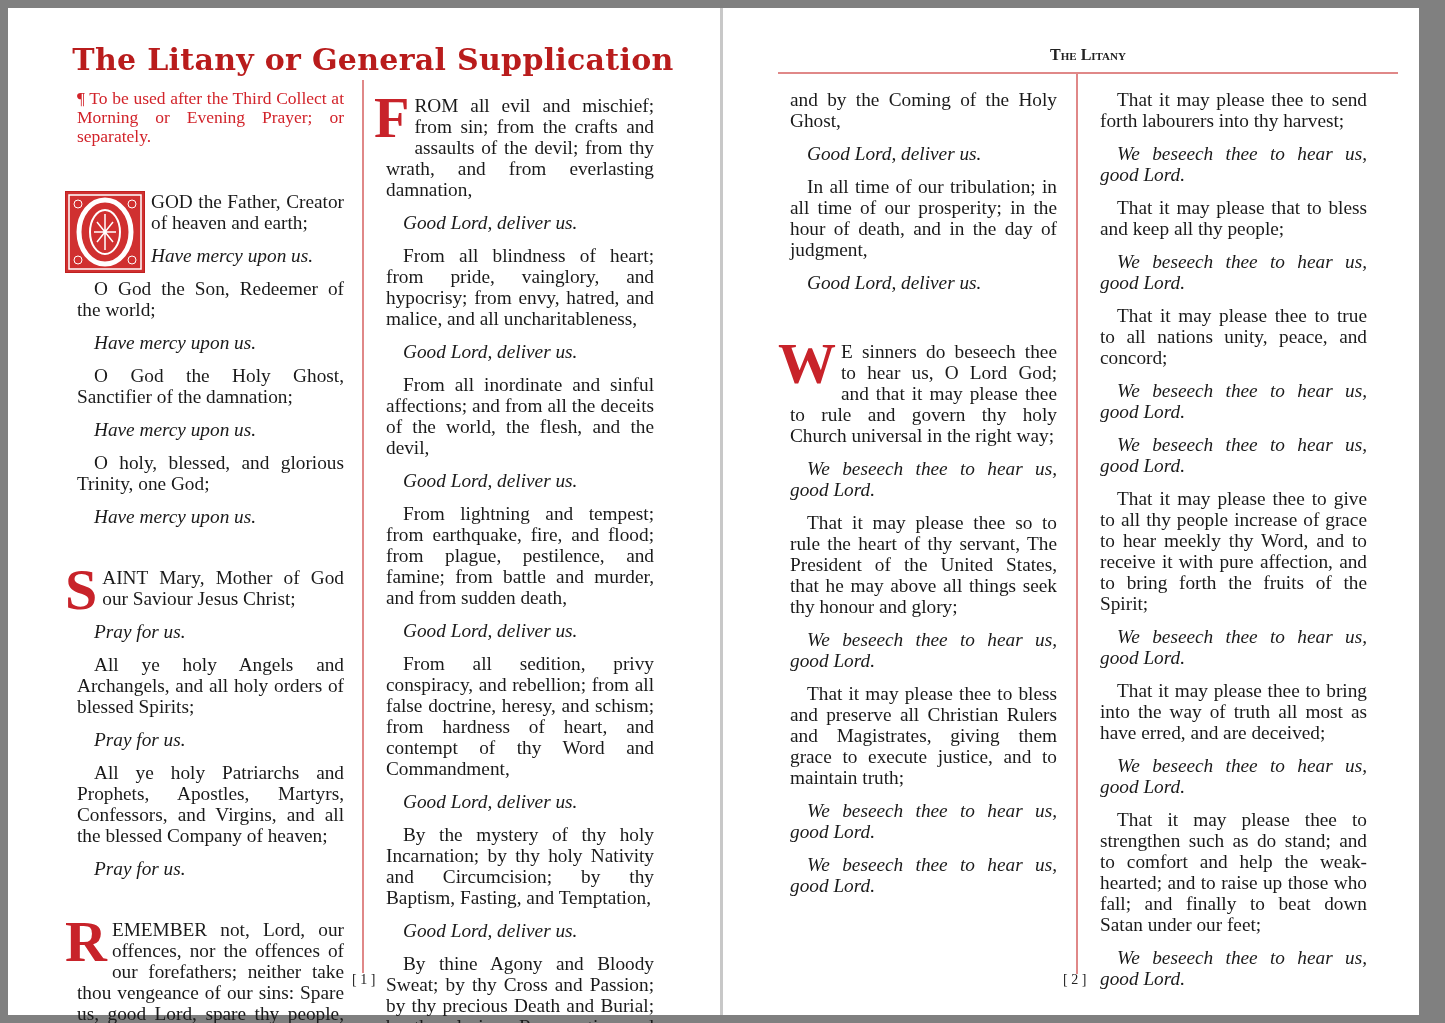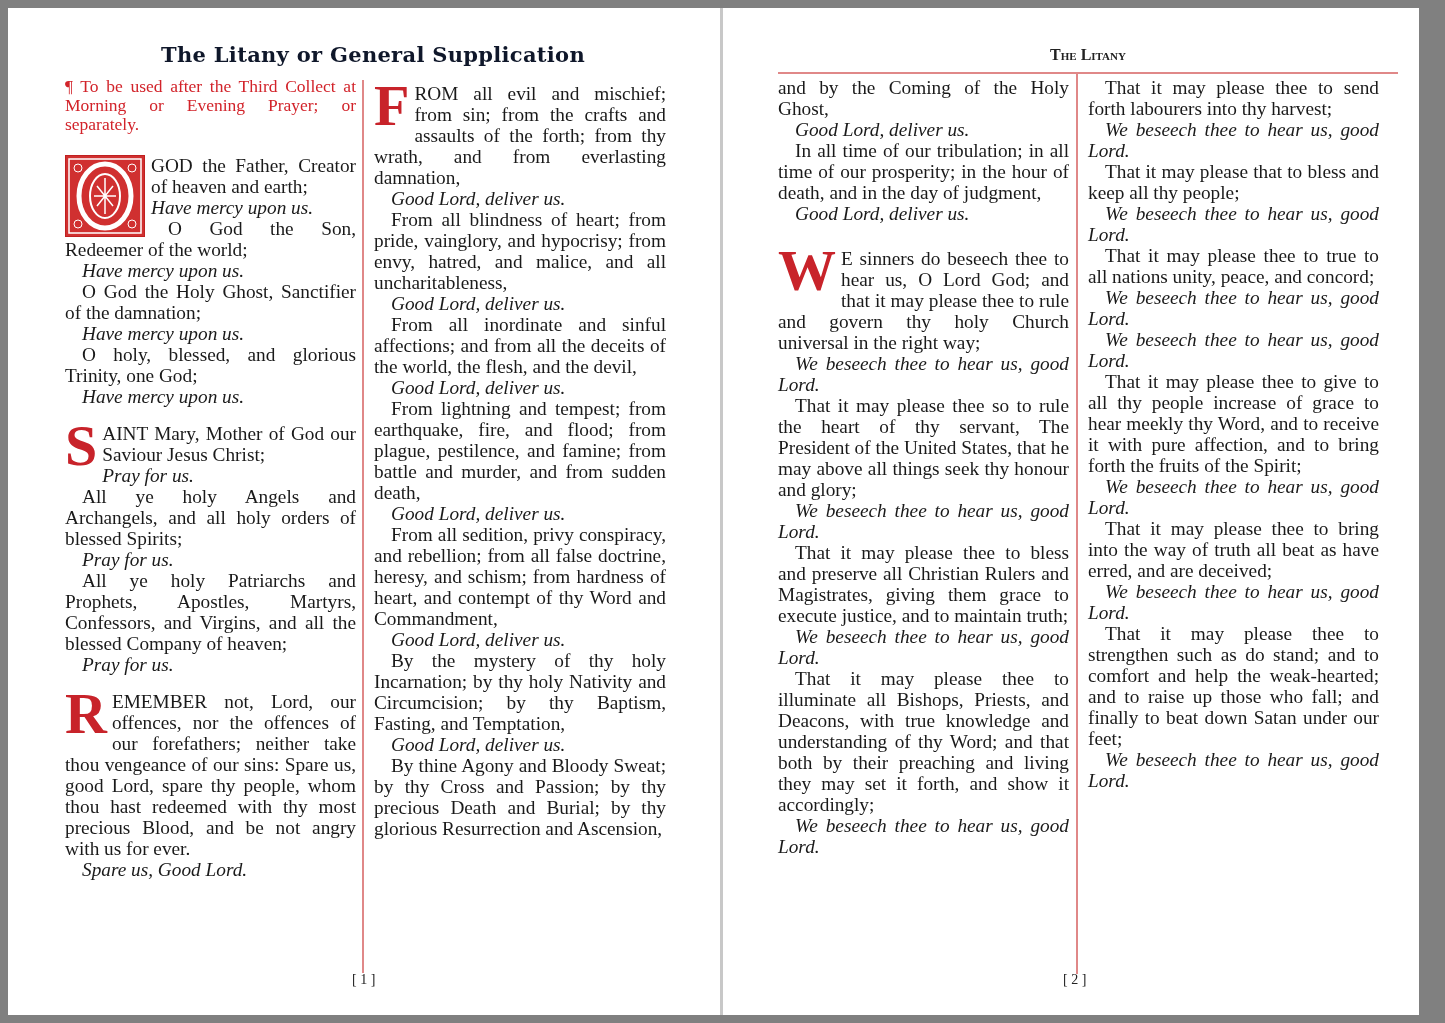--- a/index.html
+++ b/index.html
@@ -1,25 +1,25 @@
 <!DOCTYPE html>
 <html><head>
 <meta charset="utf-8">
 <style>
   html, body { margin:0; padding:0; }
   body { width:1445px; height:1023px; background:#808080; position:relative; overflow:hidden; font-family:"Liberation Serif","DejaVu Serif",serif; color:#1a1a1a; }
   .page { position:absolute; top:8px; background:#fff; height:1007px; }
   #page-left { left:8px; width:712px; }
   #page-right { left:723px; width:696px; }
   .gutter { position:absolute; left:720px; top:8px; width:3px; height:1007px; background:#c8c8c8; }
-  .title { position:absolute; left:0; width:730px; top:34px; text-align:center; font-family:"DejaVu Serif",serif; font-weight:bold; font-size:21px; letter-spacing:0.3px; color:#0f172a; }
+  .title { position:absolute; left:0; width:730px; top:34px; text-align:center; font-family:"DejaVu Serif",serif; font-weight:bold; font-size:30px; letter-spacing:0.3px; color:#b91c1c; }
   .running-head { position:absolute; left:55px; width:620px; top:38px; text-align:center; font-size:16px; font-variant:small-caps; font-weight:bold; color:#222; }
   .head-rule { position:absolute; left:55px; width:620px; top:64px; height:2px; background:#e08888; }
   .col { position:absolute; font-size:19.3px; line-height:21px; text-align:justify; hyphens:none; }
-  .col p { margin:0; text-indent:17px; }
+  .col p { margin:12px; text-indent:17px; }
   .col p.noind { text-indent:0; }
   .col p.resp { font-style:italic; padding-left:17px; text-indent:0; }
   .col p.resp2 { font-style:italic; text-indent:17px; }
   .col .gap { height:16px; }
   .rubric { color:#d2232a; font-size:17.5px; line-height:19px; }
   .rule-v { position:absolute; width:2px; background:#e08888; }
   .dropcap { float:left; color:#c8232a; font-size:58px; line-height:42px; font-weight:bold; margin:2px 5px 0 0; }
   .illum { float:left; width:80px; height:82px; margin:0 6px 0 0; background:#d03030; position:relative; border:1px solid #c02020; box-sizing:border-box; }
   .illum svg { position:absolute; left:0; top:0; }
   .folio { position:absolute; font-size:14px; color:#222; }
@@ -71,21 +71,21 @@
       <p class="noind">EMEMBER not, Lord, our offences, nor the offences of our forefathers; neither take thou vengeance of our sins: Spare us, good Lord, spare thy people, whom thou hast redeemed with thy most precious Blood, and be not angry with us for ever.</p>
     </div>
     <p class="resp">Spare us, Good Lord.</p>
   </div>
 
   <div class="rule-v" style="left:354px; top:72px; height:893px;"></div>
 
   <div class="col" style="left:366px; top:75px; width:292px;">
     <div>
       <span class="dropcap">F</span>
-      <p class="noind">ROM all evil and mischief; from sin; from the crafts and assaults of the forth; from thy wrath, and from everlasting damnation,</p>
+      <p class="noind">ROM all evil and mischief; from sin; from the crafts and assaults of the devil; from thy wrath, and from everlasting damnation,</p>
     </div>
     <p class="resp">Good Lord, deliver us.</p>
     <p>From all blindness of heart; from pride, vainglory, and hypocrisy; from envy, hatred, and malice, and all uncharitableness,</p>
     <p class="resp">Good Lord, deliver us.</p>
     <p>From all inordinate and sinful affections; and from all the deceits of the world, the flesh, and the devil,</p>
     <p class="resp">Good Lord, deliver us.</p>
     <p>From lightning and tempest; from earthquake, fire, and flood; from plague, pestilence, and famine; from battle and murder, and from sudden death,</p>
     <p class="resp">Good Lord, deliver us.</p>
     <p>From all sedition, privy conspiracy, and rebellion; from all false doctrine, heresy, and schism; from hardness of heart, and contempt of thy Word and Commandment,</p>
     <p class="resp">Good Lord, deliver us.</p>
@@ -111,36 +111,35 @@
     <div class="gap" style="height:24px"></div>
     <div>
       <span class="dropcap">W</span>
       <p class="noind">E sinners do beseech thee to hear us, O Lord God; and that it may please thee to rule and govern thy holy Church universal in the right way;</p>
     </div>
     <p class="resp2">We beseech thee to hear us, good Lord.</p>
     <p>That it may please thee so to rule the heart of thy servant, The President of the United States, that he may above all things seek thy honour and glory;</p>
     <p class="resp2">We beseech thee to hear us, good Lord.</p>
     <p>That it may please thee to bless and preserve all Christian Rulers and Magistrates, giving them grace to execute justice, and to maintain truth;</p>
     <p class="resp2">We beseech thee to hear us, good Lord.</p>
-    <p>That it may please thee to illuminate all Bishops, Priests, and Deacons, with true knowledge and understanding of thy Word; and that both by their preaching and living they may set it forth, and show it accordingly;</p>
     <p class="resp2">We beseech thee to hear us, good Lord.</p>
   </div>
 
   <div class="rule-v" style="left:353px; top:66px; height:900px;"></div>
 
   <div class="col" style="left:365px; top:69px; width:291px;">
     <p>That it may please thee to send forth labourers into thy harvest;</p>
     <p class="resp2">We beseech thee to hear us, good Lord.</p>
     <p>That it may please that to bless and keep all thy people;</p>
     <p class="resp2">We beseech thee to hear us, good Lord.</p>
     <p>That it may please thee to true to all nations unity, peace, and concord;</p>
     <p class="resp2">We beseech thee to hear us, good Lord.</p>
     <p class="resp2">We beseech thee to hear us, good Lord.</p>
     <p>That it may please thee to give to all thy people increase of grace to hear meekly thy Word, and to receive it with pure affection, and to bring forth the fruits of the Spirit;</p>
     <p class="resp2">We beseech thee to hear us, good Lord.</p>
-    <p>That it may please thee to bring into the way of truth all beat as have erred, and are deceived;</p>
+    <p>That it may please thee to bring into the way of truth all most as have erred, and are deceived;</p>
     <p class="resp2">We beseech thee to hear us, good Lord.</p>
     <p>That it may please thee to strengthen such as do stand; and to comfort and help the weak-hearted; and to raise up those who fall; and finally to beat down Satan under our feet;</p>
     <p class="resp2">We beseech thee to hear us, good Lord.</p>
   </div>
 
   <div class="folio" style="left:340px; top:964px;">[ 2 ]</div>
 </div>
 
 </body></html>

